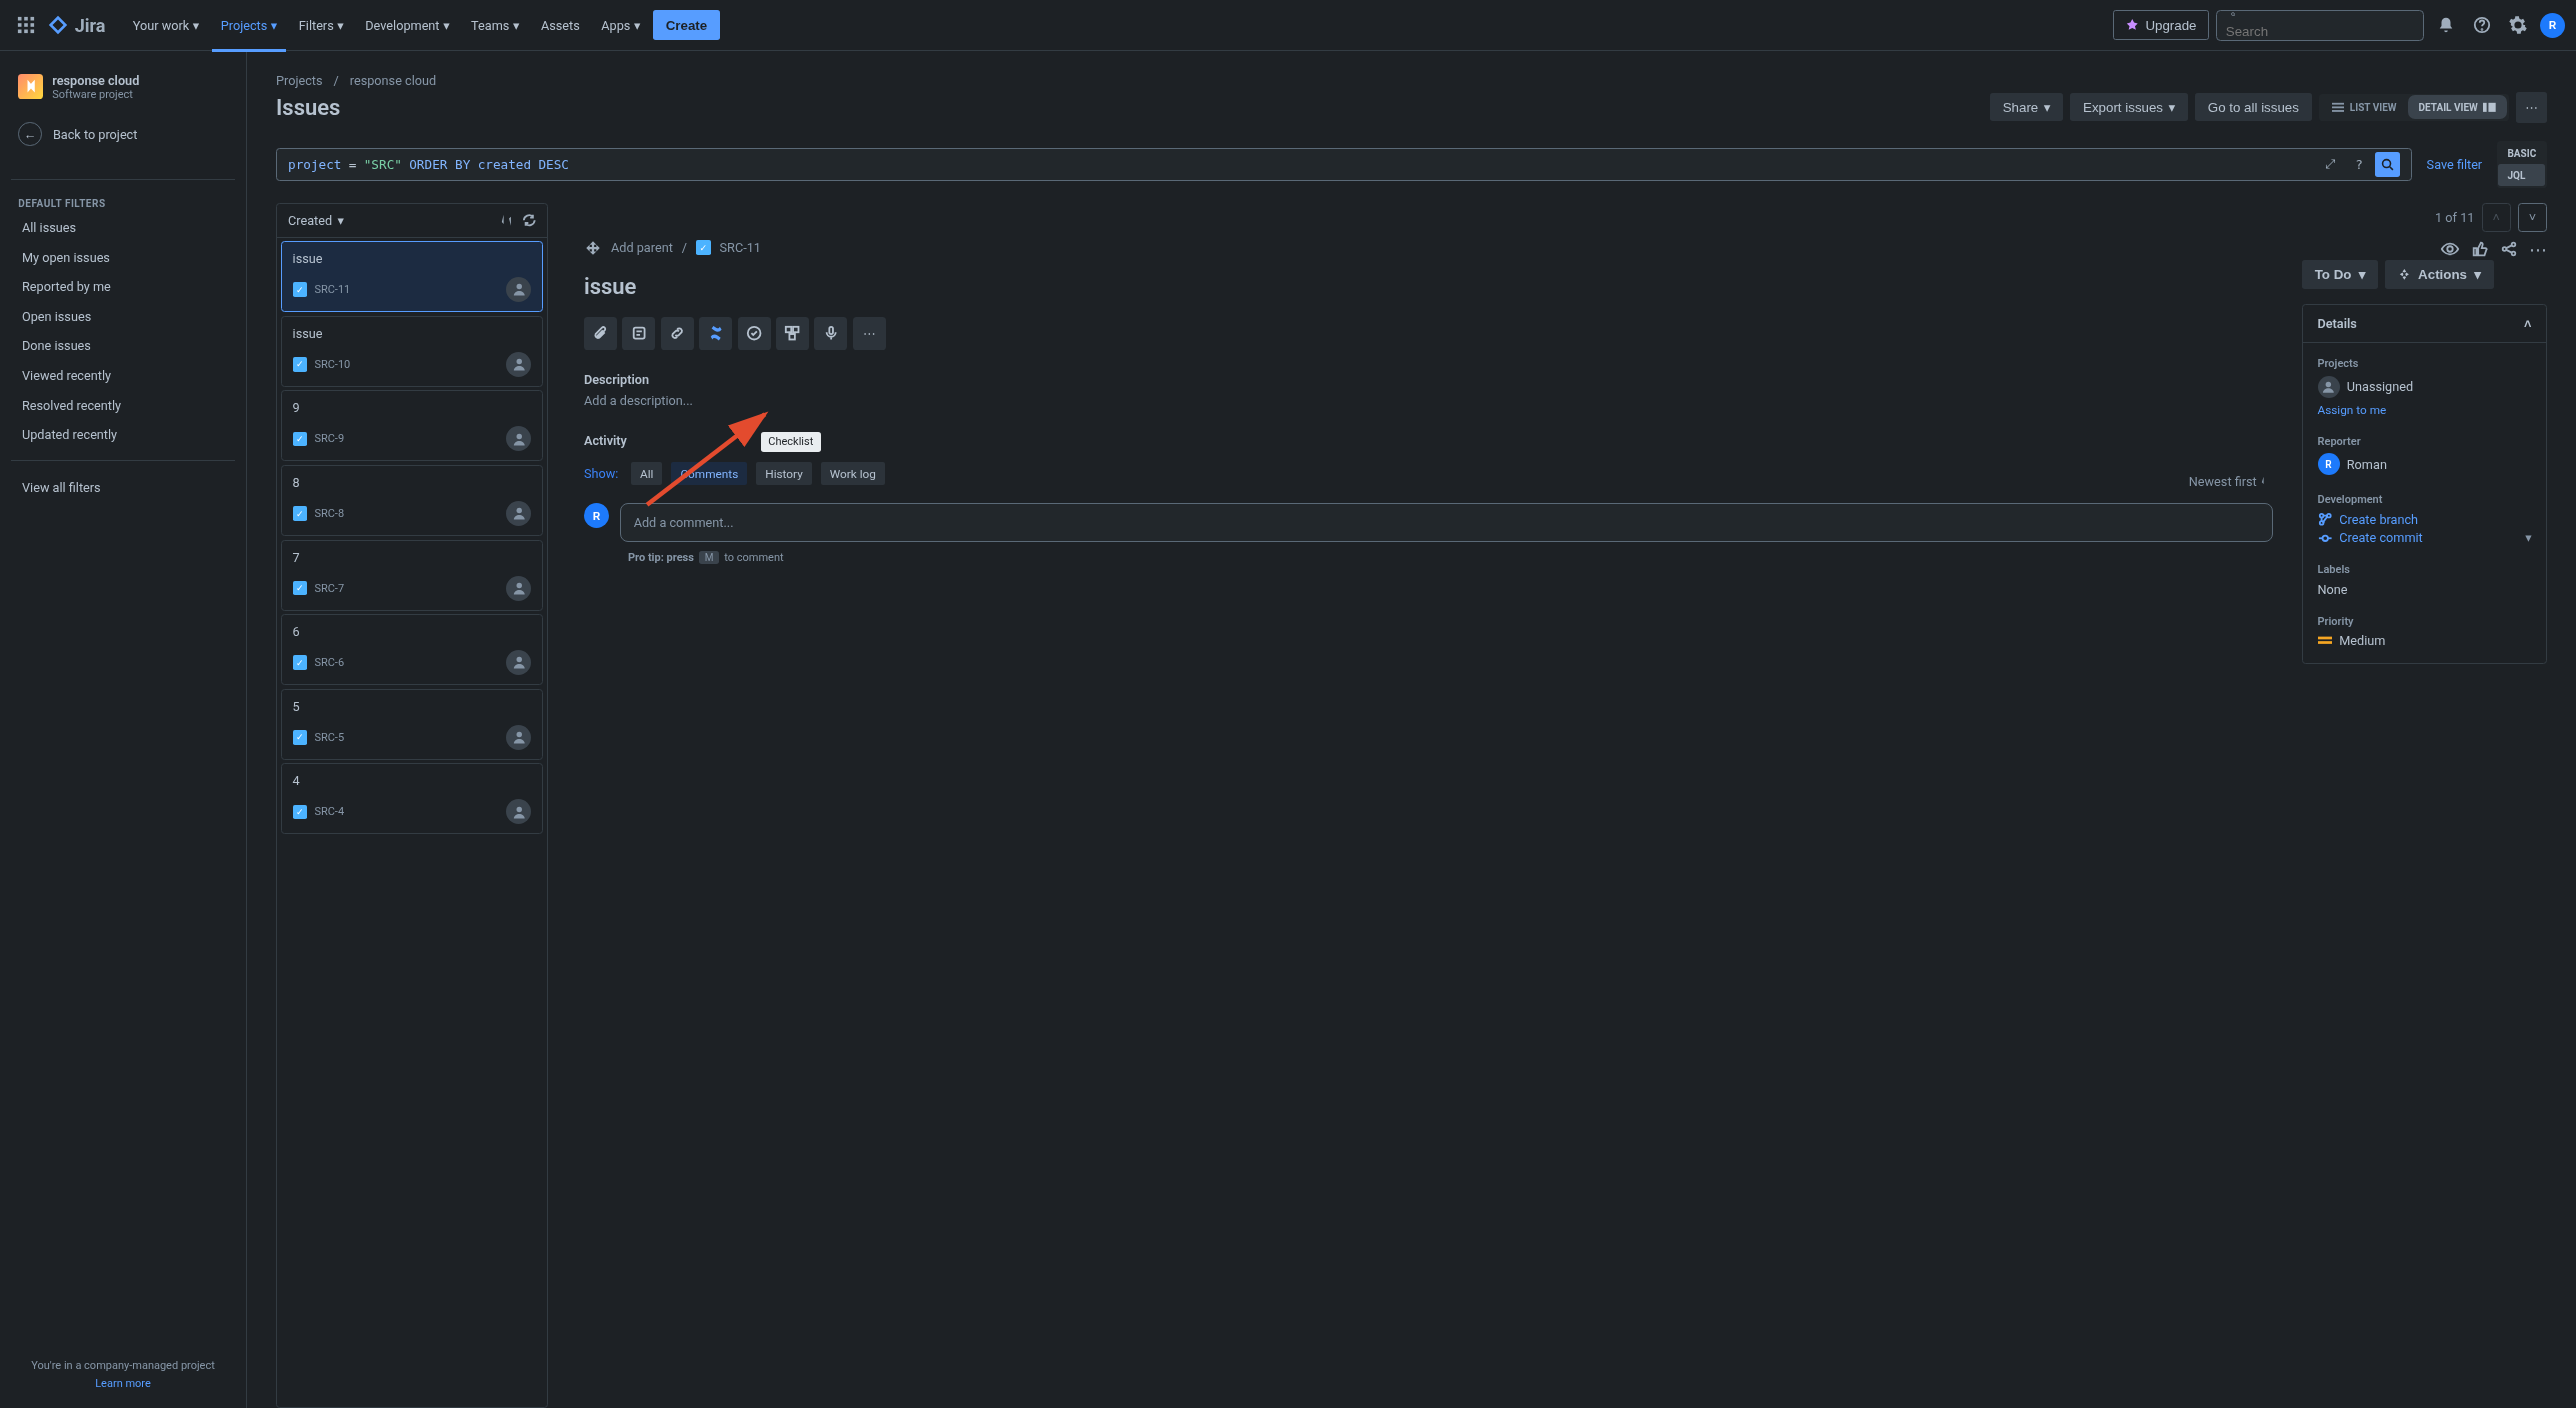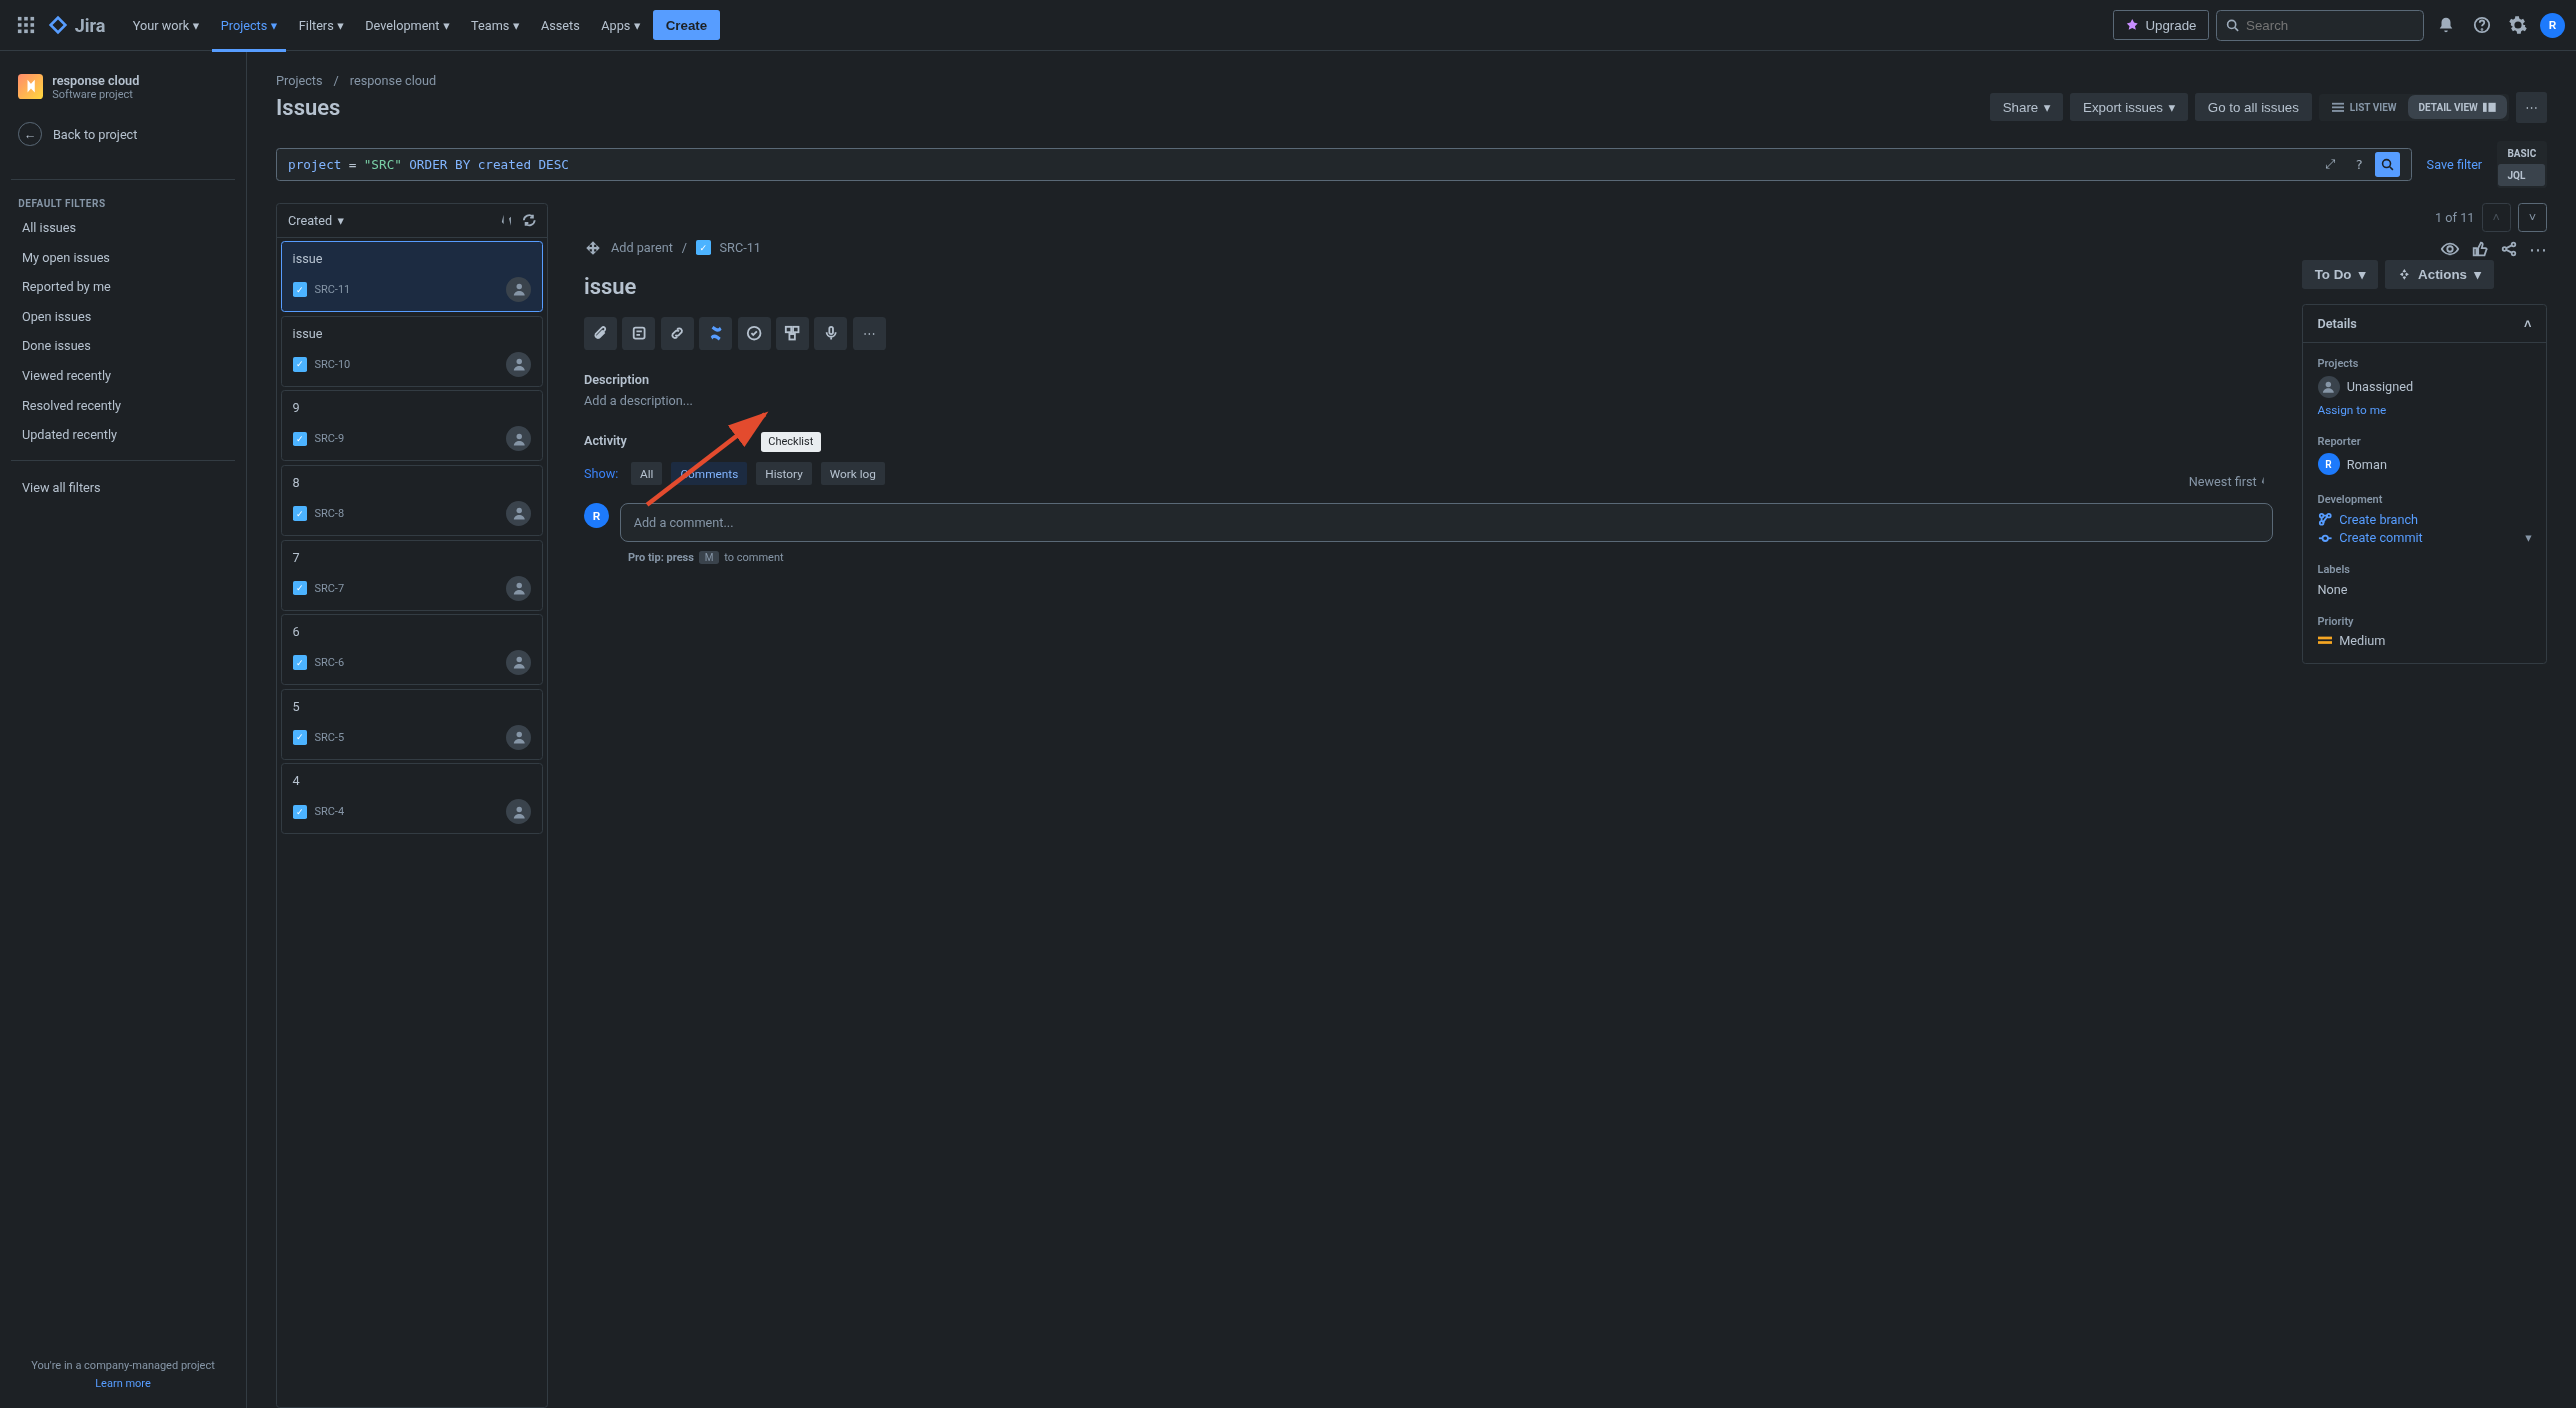--- a/index.html
+++ b/index.html
@@ -79,23 +79,23 @@
   gap: 5.4px;
   cursor: pointer;
 }
 .search-bar {
   background: #22272b;
   border: 0.9px solid #5a6977;
   border-radius: 4.5px;
   width: 208px;
   height: 31px;
   display: flex;
-  align-items: center;
   padding: 1px 9px;
   gap: 7.3px;
+  flex-direction: column;
 }
 .search-bar input {
   background: transparent;
   border: none;
   outline: none;
   color: #b6c2cf;
   width: 100%;
 }
 .top-icons {
   display: flex;

